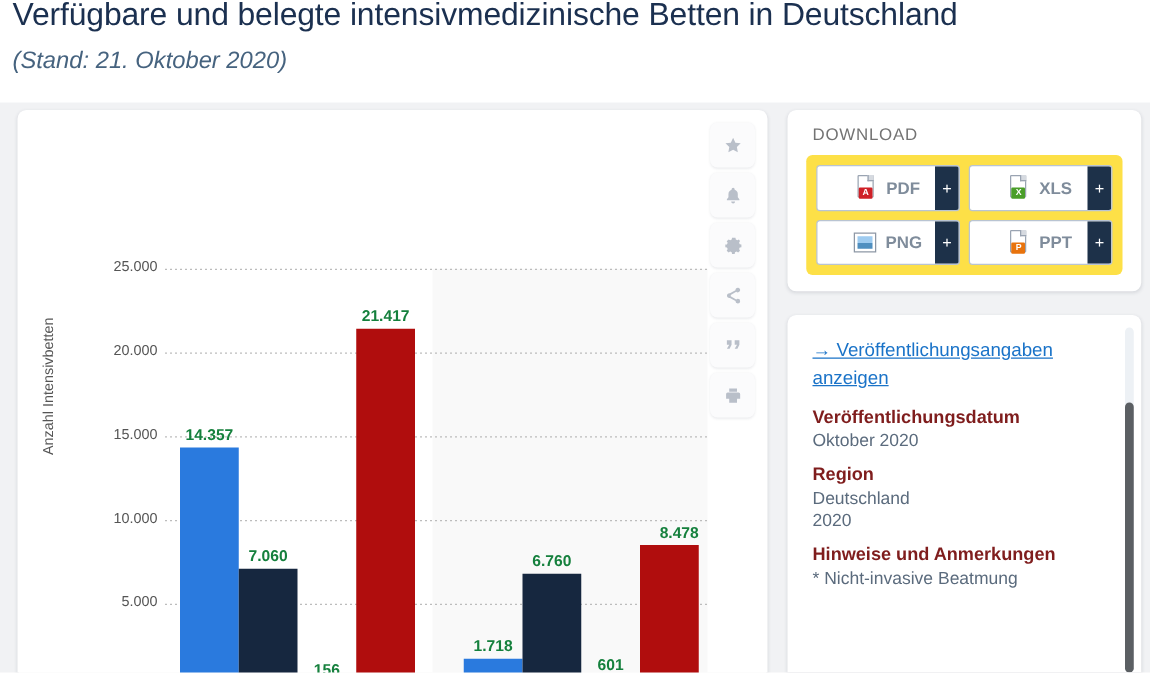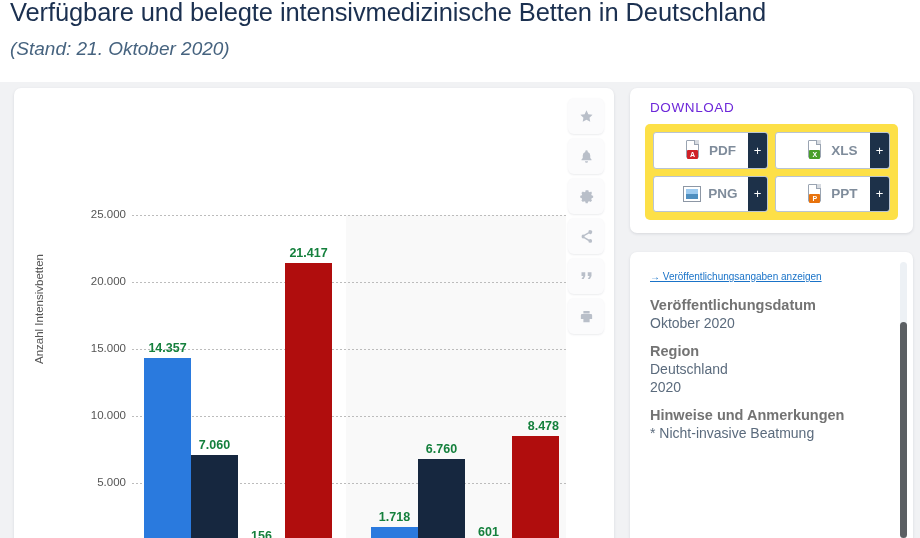--- a/index.html
+++ b/index.html
@@ -66,21 +66,21 @@
   .act-btn svg{fill:#b9bfc9;}
 
   
   #download-card{
     position:absolute;left:630px;top:88px;width:283px;height:145px;
     background:#ffffff;border-radius:7px;
     box-shadow:0 1px 3px rgba(40,50,70,.13);
   }
   #download-heading{
     position:absolute;left:20px;top:12px;
-    font-size:13.5px;color:#6d28d9;letter-spacing:.6px;font-weight:400;
+    font-size:13.5px;color:#737373;letter-spacing:.6px;font-weight:400;
   }
   #dl-grid{
     position:absolute;left:15px;top:36px;width:253px;height:96px;
     background:#fde047;border-radius:5px;
     display:grid;grid-template-columns:1fr 1fr;grid-template-rows:1fr 1fr;
     gap:7px;padding:8px;box-sizing:border-box;
   }
   .dl-btn{
     position:relative;background:#ffffff;border:1px solid #b9c4d2;border-radius:3px;
     display:flex;align-items:center;justify-content:center;gap:7px;
@@ -111,23 +111,23 @@
     background:linear-gradient(180deg,#9ecbf0 55%,#4f8fc0 55%);}
 
   #meta-card{
     position:absolute;left:630px;top:252px;width:283px;height:286px;
     background:#ffffff;border-radius:7px 7px 0 0;
     box-shadow:0 1px 3px rgba(40,50,70,.13);
     overflow:hidden;
   }
   #meta-inner{position:absolute;left:20px;top:18px;width:225px;}
   #pub-link{
-    font-size:10px;color:#1a73c8;line-height:1.45;display:block;margin-bottom:11px;
-  }
-  .meta-key{font-size:14.5px;font-weight:bold;color:#737373;margin-top:12px;}
+    font-size:15px;color:#1a73c8;line-height:1.45;display:block;margin-bottom:11px;
+  }
+  .meta-key{font-size:14.5px;font-weight:bold;color:#7f1d1d;margin-top:12px;}
   .meta-val{font-size:14px;color:#5b6b7d;margin-top:2px;}
   #scrollbar{position:absolute;right:6px;top:10px;width:7px;bottom:0;
     background:#edf1f5;border-radius:4px;}
   #scroll-thumb{position:absolute;left:0;top:60px;width:7px;bottom:0;
     background:#5b5f63;border-radius:4px;}
 </style>
 </head>
 <body>
 
 <div id="header">

